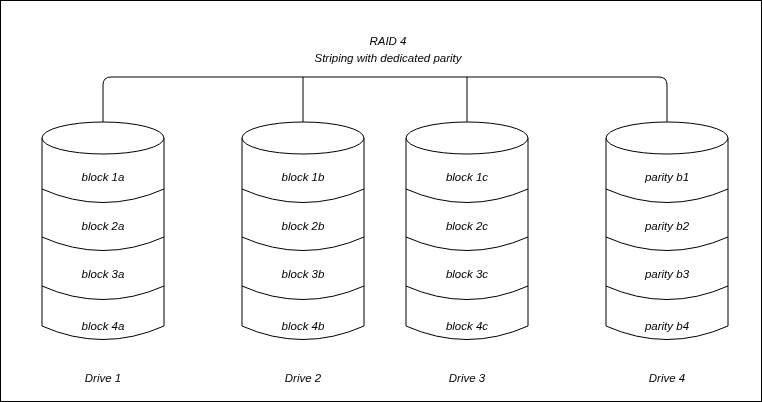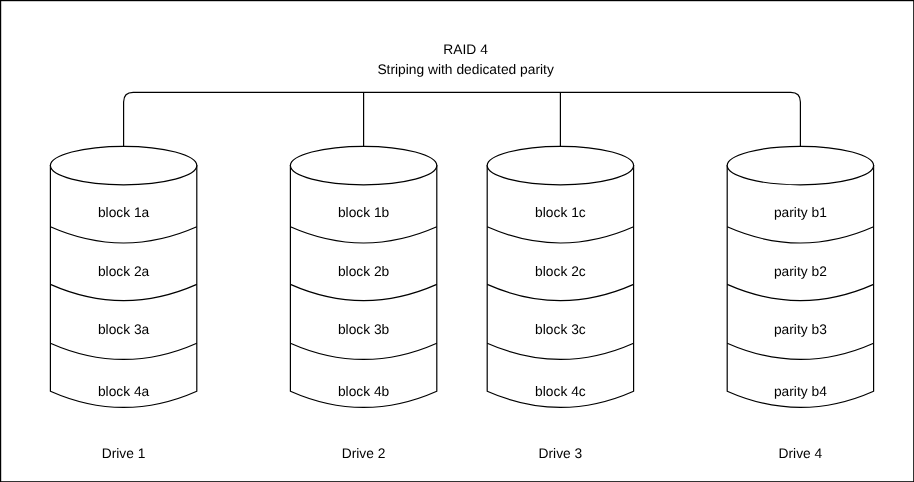--- a/index.html
+++ b/index.html
@@ -11,20 +11,21 @@
     font-family: "Liberation Sans", sans-serif;
   }
   #canvas {
     position: relative;
     width: 762px;
     height: 402px;
     background: #ffffff;
     box-sizing: border-box;
     border: 1px solid #000000;
     overflow: hidden;
+    font-style: italic;
   }
   #diagram-svg {
     position: absolute;
     left: 0;
     top: 0;
     width: 762px;
     height: 402px;
     display: block;
   }
   .stroke {

